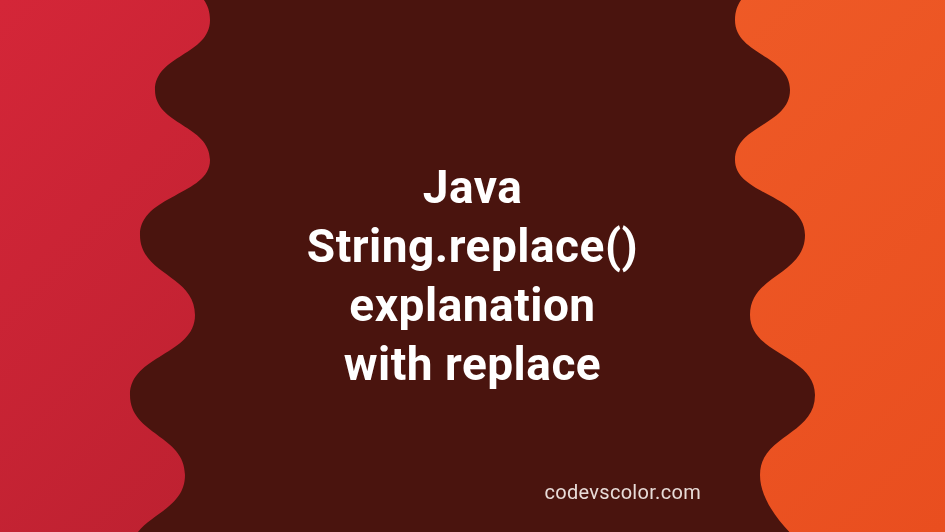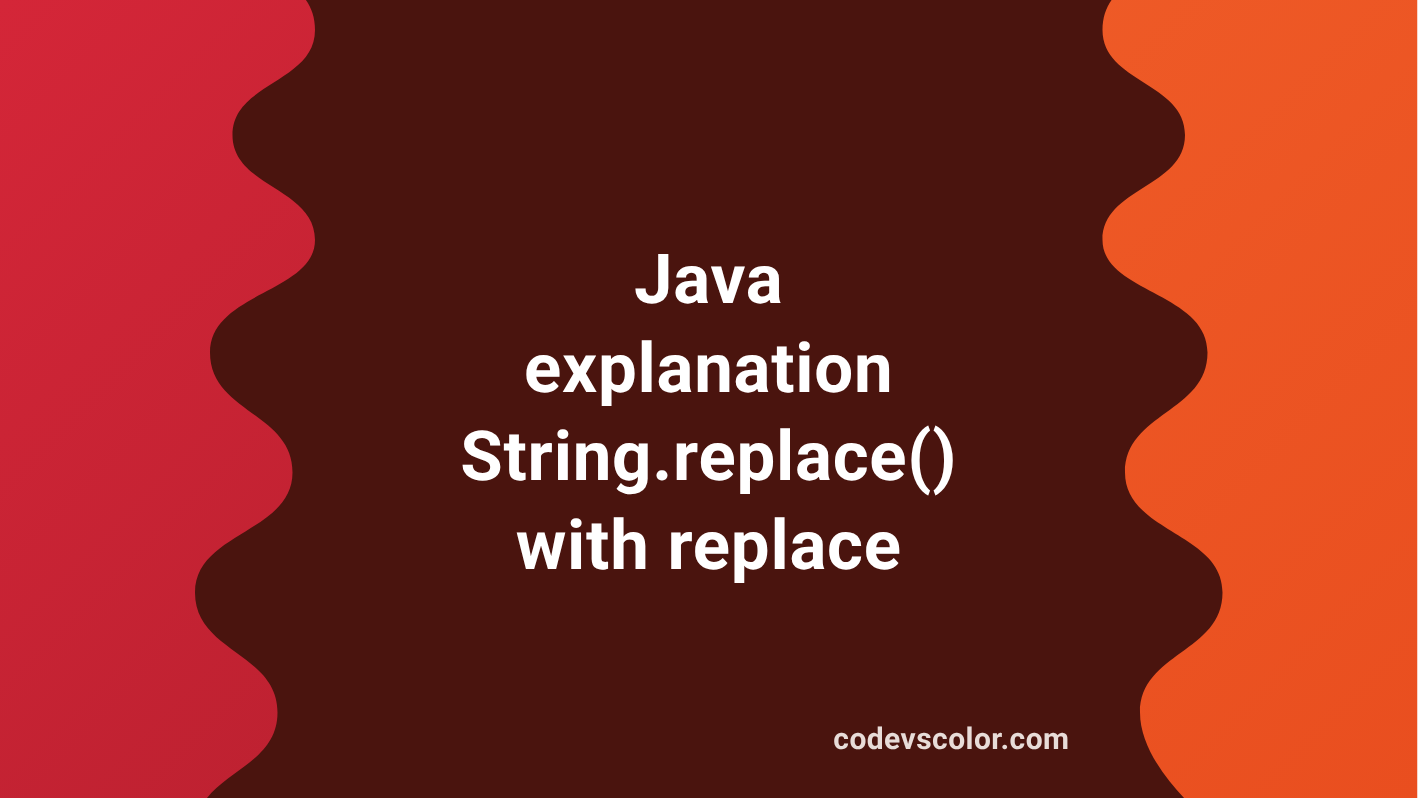--- a/index.html
+++ b/index.html
@@ -68,24 +68,24 @@
     }
     
     .title-line {
       display: block;
     }
     
     .watermark {
       position: absolute;
       z-index: 3;
       bottom: 28px;
-      right: 232px;
+      right: 244px;
       color: #e8dcd8;
       font-size: 20px;
-      font-weight: 700;
+      font-weight: 400;
       letter-spacing: 0.3px;
     }
   </style>
 </head>
 <body>
 
 <div class="banner">
   <div class="bg-left"></div>
   <div class="bg-right"></div>
 
@@ -108,19 +108,19 @@
       C 805 195, 735 195, 735 160
       C 735 125, 790 125, 790 90
       C 790 55, 735 55, 735 20
       C 735 -20, 790 -20, 790 -20
       Z
     "></path>
   </svg>
 
   <div class="title-wrap">
     <span class="title-line">Java</span>
+    <span class="title-line">String.replace()</span>
     <span class="title-line">explanation</span>
-    <span class="title-line">String.replace()</span>
     <span class="title-line">with replace</span>
   </div>
 
   <div class="watermark">codevscolor.com</div>
 </div>
 
 </body></html>

